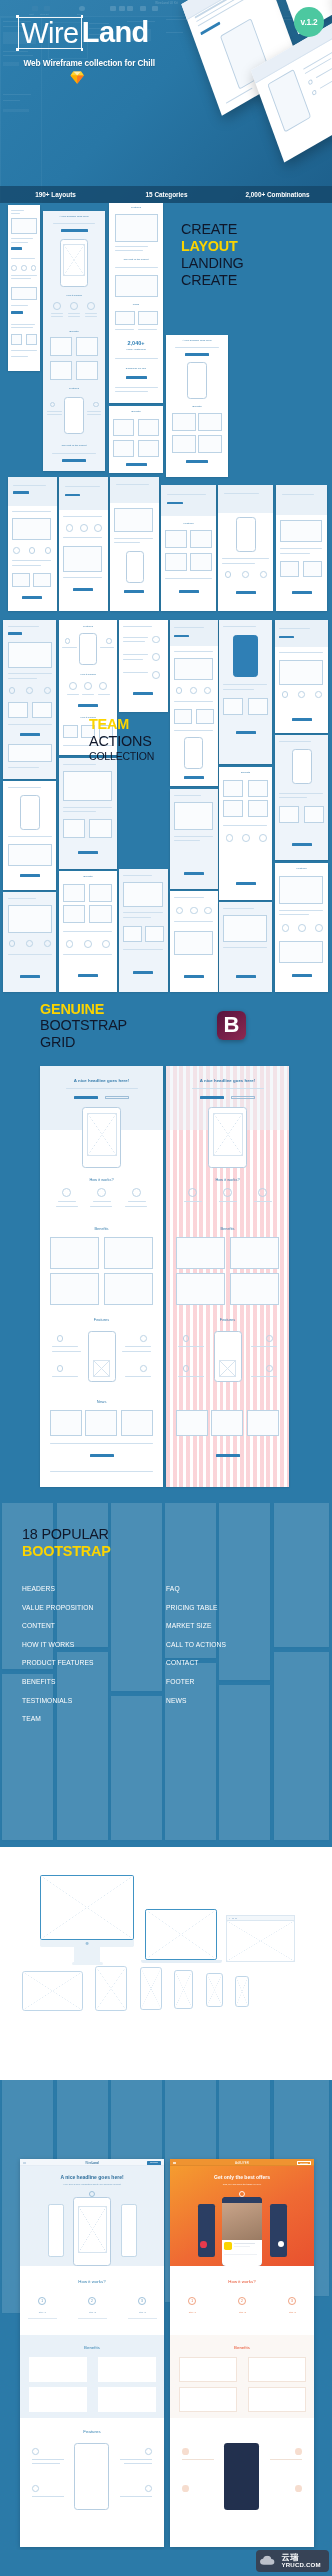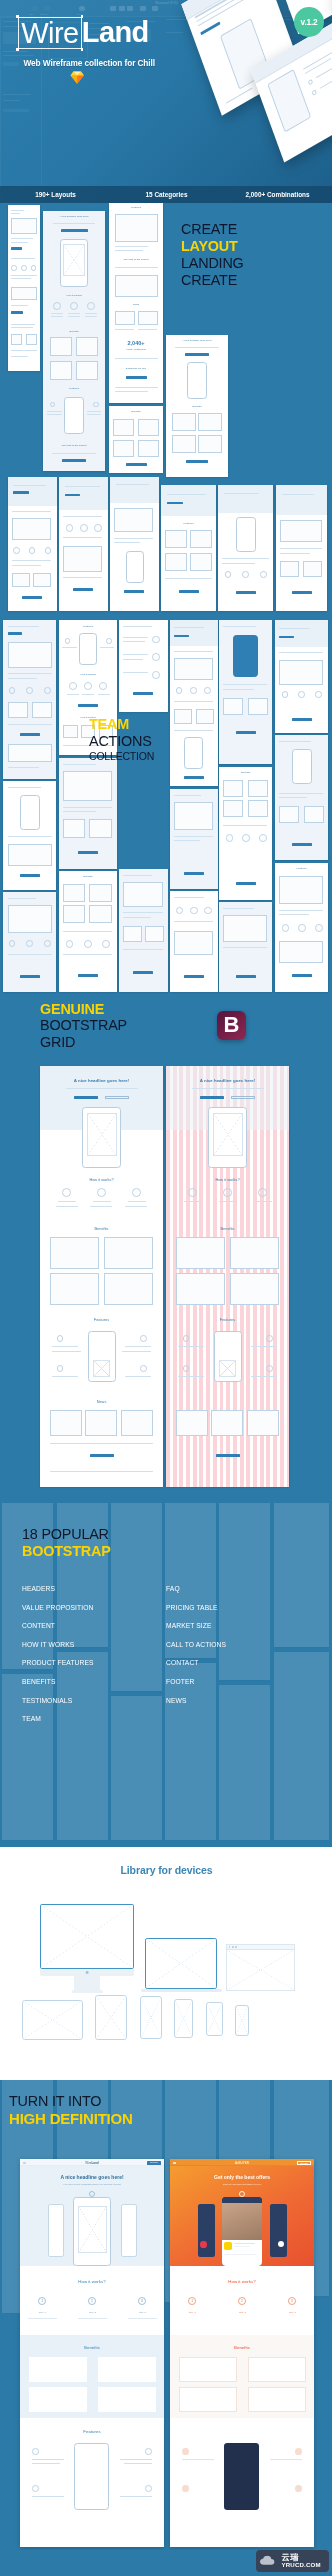--- a/index.html
+++ b/index.html
@@ -776,21 +776,20 @@
         <div>MARKET SIZE</div>
         <div>CALL TO ACTIONS</div>
         <div>CONTACT</div>
         <div>FOOTER</div>
         <div>NEWS</div>
       </div>
     </div>
   </div>
 
   <div class="devices" style="height:233px;">
-    <div class="dev-title">Library for devices</div>
 
     <div class="dev-row" style="height:166px;">
 
       <div class="dv" style="left:40px;top:28px;width:94px;">
         <div class="scr" style="height:65px;border-radius:1.7px;">
             <div class="xbox"></div>
           </div>
         <div style="height:7.2px;background:#eaf2f8;border-radius:0 0 1.7px 1.7px;position:relative;">
           <span style="position:absolute;left:50%;top:2.2px;transform:translateX(-50%);width:2.8px;height:2.8px;border-radius:50%;background:#9fc3dc;"></span>
         </div>
@@ -854,24 +853,20 @@
   <div class="sec" style="height:470px;">
     <div style="position:absolute;inset:0;opacity:.16;">
       <div class="wf" style="left:2.2px;top:0;width:51px;height:233px;background:#dbe9f4;"></div>
       <div class="wf" style="left:57px;top:0;width:51px;height:211px;background:#dbe9f4;"></div>
       <div class="wf" style="left:111px;top:0;width:51px;height:244px;background:#dbe9f4;"></div>
       <div class="wf" style="left:165px;top:0;width:51px;height:222px;background:#dbe9f4;"></div>
       <div class="wf" style="left:219px;top:0;width:51px;height:238px;background:#dbe9f4;"></div>
       <div class="wf" style="left:274px;top:0;width:55px;height:216px;background:#dbe9f4;"></div>
     </div>
 
-    <div class="headline" style="left:9px; top:13.3px;">
-      <span class="l">TURN IT INTO</span>
-      <span class="y" style="font-weight:700;font-size:15px;">HIGH DEFINITION</span>
-    </div>
 
     <div class="hd-shot" style="left:20px;top:79px;width:144px;height:388px;">
       <div class="hd-topbar">
         <span style="position:absolute;left:3.3px;top:2.5px;width:2.8px;height:2.2px;background:#c6d8e7;"></span>
         <span class="hd-brand"><span>Wire</span><b>Land</b></span>
         <span class="hd-btn">
             <span>BUTTON</span>
           </span>
       </div>
       <div class="hd-hero" style="height:100px;">

